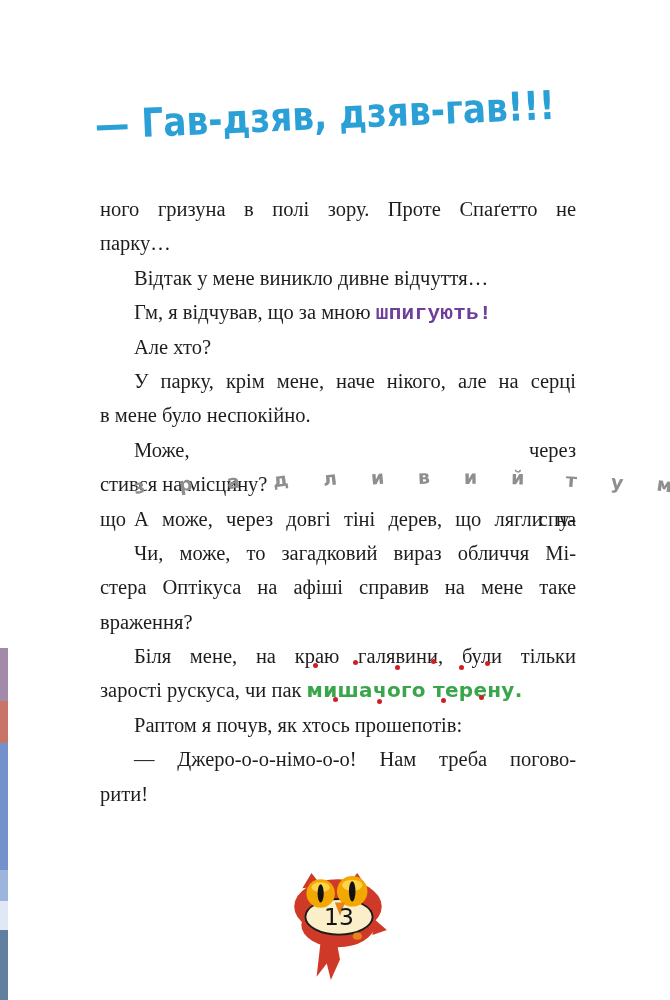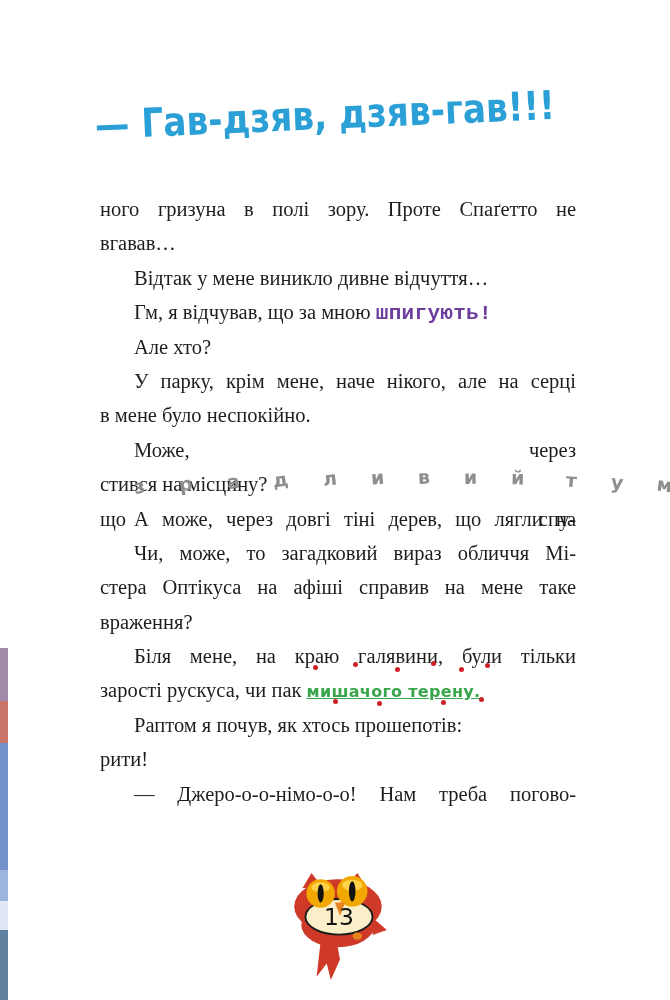--- a/index.html
+++ b/index.html
@@ -57,26 +57,25 @@
     font-weight: bold;
     font-size: 19px;
     color: var(--c-fog, #8e8e8e);
     white-space: nowrap;
   }
   .fog-ch { display: inline-block; }
   
   .word-thorn {
     font-family: "DejaVu Sans", sans-serif;
     font-weight: bold;
-    font-size: 16px;
+    font-size: 20px;
     color: var(--c-thorn, #3aa64b);
     position: relative;
     display: inline-block;
     letter-spacing: 0.3px;
-    text-decoration: underline;
   }
   .dot {
     position: absolute;
     width: 5px; height: 5px;
     border-radius: 50%;
     background: var(--c-dot, #cd2026);
   }
 
   
   .owl { position: absolute; left: 292px; top: 872px; width: 96px; height: 114px; }
@@ -89,37 +88,37 @@
 <body>
 
 <div class="page">
 
   <div class="edge-art" style="background: linear-gradient(rgb(161, 139, 169) 0%, rgb(161, 139, 169) 15%, rgb(200, 116, 103) 15%, rgb(200, 116, 103) 27%, rgb(115, 145, 203) 27%, rgb(115, 145, 203) 63%, rgb(157, 180, 221) 63%, rgb(157, 180, 221) 72%, rgb(223, 232, 244) 72%, rgb(223, 232, 244) 80%, rgb(97, 128, 159) 80%, rgb(97, 128, 159) 100%);"></div>
 
   <div class="title">— Гав-дзяв, дзяв-гав!!!</div>
 
   <div class="body-text">
       <div class="line just"><span>ного гризуна в полі зору. Проте Спаґетто не</span></div>
-      <div class="line"><span>вгавав…</span></div>
+      <div class="line"><span>парку…</span></div>
       <div class="line first"><span>Відтак у мене виникло дивне відчуття…</span></div>
       <div class="line first"><span>Гм, я відчував, що за мною </span><span class="word-spy">шпигують!</span></div>
       <div class="line first"><span>Але хто?</span></div>
       <div class="line just first"><span>У парку, крім мене, наче нікого, але на серці</span></div>
       <div class="line"><span>в мене було неспокійно.</span></div>
       <div class="line just first"><span>Може, через </span><span class="word-fog"><span class="fog-ch" style="transform: translateY(5px) rotate(-10deg);">з</span><span class="fog-ch" style="transform: translateY(2.5px) rotate(-9.8deg);">р</span><span class="fog-ch" style="transform: translateY(0.1px) rotate(-9.1deg);">а</span><span class="fog-ch" style="transform: translateY(-2.1px) rotate(-8.1deg);">д</span><span class="fog-ch" style="transform: translateY(-3.9px) rotate(-6.7deg);">л</span><span class="fog-ch" style="transform: translateY(-5.4px) rotate(-5deg);">и</span><span class="fog-ch" style="transform: translateY(-6.4px) rotate(-3.1deg);">в</span><span class="fog-ch" style="transform: translateY(-6.9px) rotate(-1deg);">и</span><span class="fog-ch" style="transform: translateY(-6.9px) rotate(1deg);">й</span><span class="fog-ch" style="width: 7px; transform: translateY(-6.4px) rotate(3.1deg);">&nbsp;</span><span class="fog-ch" style="transform: translateY(-5.4px) rotate(5deg);">т</span><span class="fog-ch" style="transform: translateY(-3.9px) rotate(6.7deg);">у</span><span class="fog-ch" style="transform: translateY(-2.1px) rotate(8.1deg);">м</span></span><span> що спу-</span></div>
       <div class="line"><span>стився на місцину?</span></div>
       <div class="line just first"><span>А може, через довгі тіні дерев, що лягли на</span></div>
       <div class="line just first"><span>Чи, може, то загадковий вираз обличчя Мі-</span></div>
       <div class="line just"><span>стера Оптікуса на афіші справив на мене таке</span></div>
       <div class="line"><span>враження?</span></div>
       <div class="line just first"><span>Біля мене, на краю галявини, були тільки</span></div>
       <div class="line"><span>зарості рускуса, чи пак </span><span class="word-thorn">мишачого терену.<i class="dot" style="left: 6px; top: -10px;"></i><i class="dot" style="left: 46px; top: -13px;"></i><i class="dot" style="left: 88px; top: -8px;"></i><i class="dot" style="left: 124px; top: -14px;"></i><i class="dot" style="left: 152px; top: -8px;"></i><i class="dot" style="left: 178px; top: -12px;"></i><i class="dot" style="left: 26px; top: 24px;"></i><i class="dot" style="left: 70px; top: 26px;"></i><i class="dot" style="left: 134px; top: 25px;"></i><i class="dot" style="left: 172px; top: 22px;"></i></span></div>
       <div class="line first"><span>Раптом я почув, як хтось прошепотів:</span></div>
+      <div class="line just first"><span>— Джеро-о-о-німо-о-о! Нам треба погово-</span></div>
       <div class="line"><span>рити!</span></div>
-      <div class="line just first"><span>— Джеро-о-о-німо-о-о! Нам треба погово-</span></div>
     </div>
 
   <svg class="owl" viewBox="0 0 94 112" xmlns="http://www.w3.org/2000/svg">
     <polygon points="10,16 19,1 29,14" fill="#cf3a28"></polygon>
     <polygon points="54,13 64,1 73,15" fill="#cf3a28"></polygon>
     <ellipse cx="45" cy="34" rx="43" ry="27" fill="#cf3a28"></ellipse>
     <ellipse cx="45" cy="52" rx="36" ry="22" fill="#cf3a28"></ellipse>
     <polygon points="28,68 24,103 34,90 38,106 47,86 44,70" fill="#cf3a28"></polygon>
     <polygon points="78,44 93,57 79,62" fill="#cf3a28"></polygon>
     <ellipse cx="46" cy="44" rx="33" ry="17.5" stroke-width="1.8" fill="#faefc9"></ellipse>

